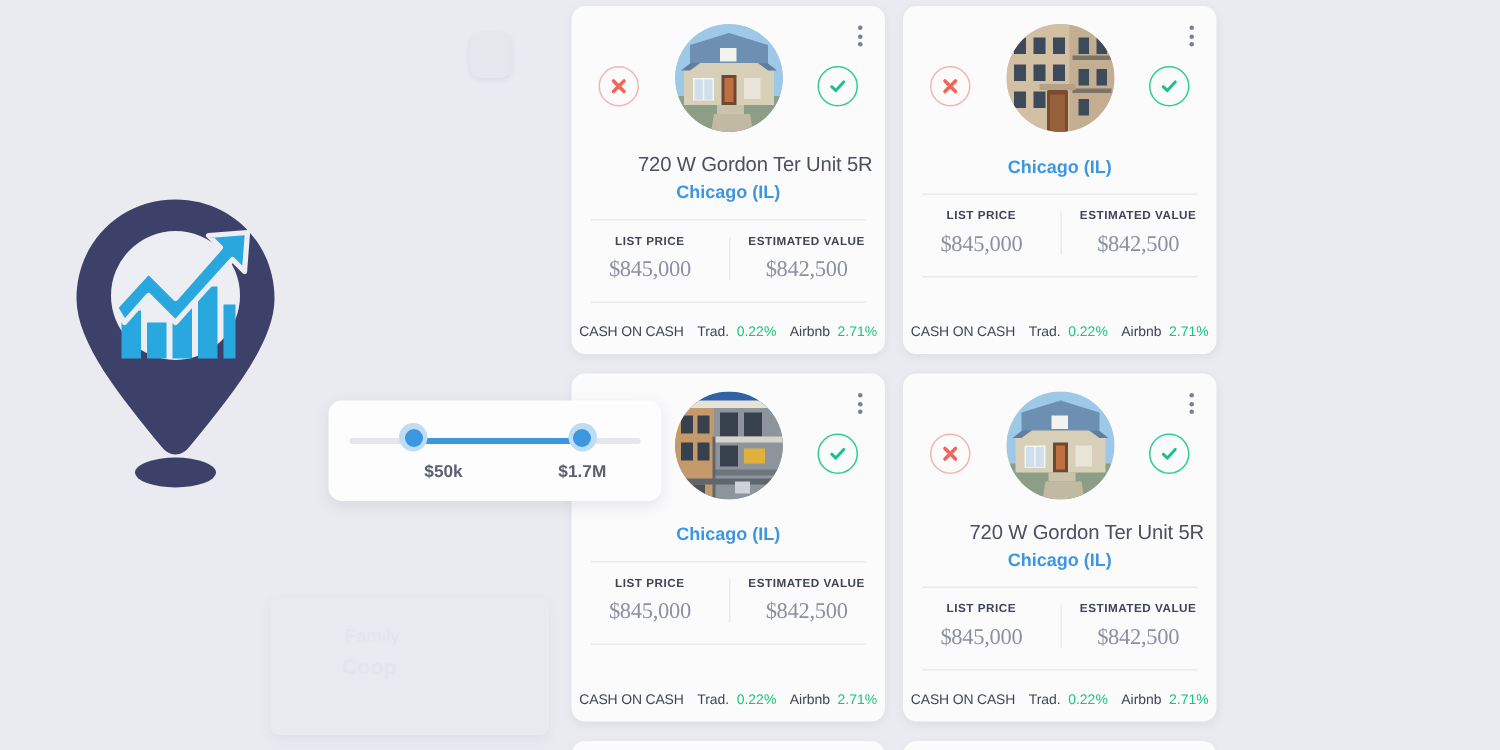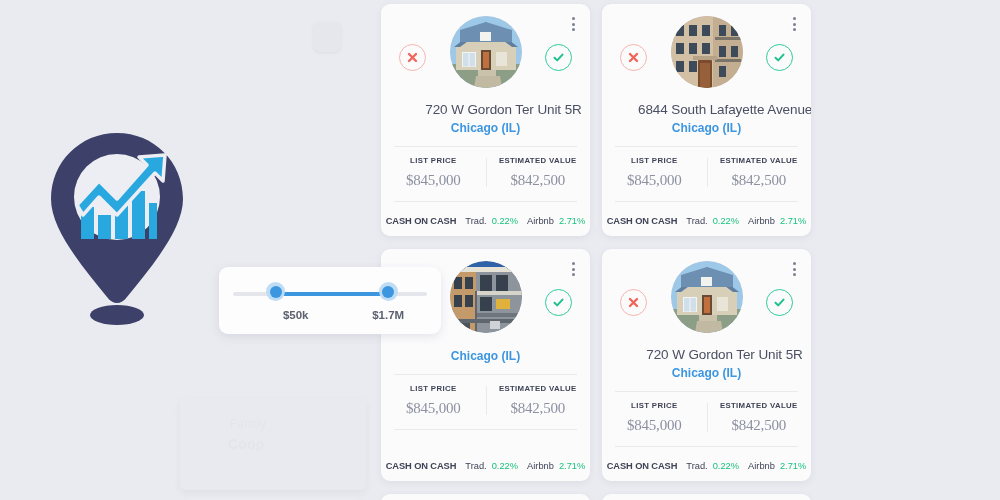--- a/index.html
+++ b/index.html
@@ -206,21 +206,21 @@
     right: 0;
     bottom: 10px;
     display: flex;
     align-items: baseline;
     justify-content: center;
     gap: 5px;
     font-size: 9.3px;
     white-space: nowrap;
   }
   .coc-title {
-    font-weight: 700;
+    font-weight: 400;
     color: #3f4356;
     letter-spacing: -.1px;
   }
   .coc-k {
     font-weight: 400;
     color: #3f4356;
     margin-left: 4px;
   }
   .coc-v {
     font-weight: 400;
@@ -437,21 +437,20 @@
       <rect x="22" y="40" width="24" height="4" fill="#b5a286"></rect>
     </g>
           </svg>
         </div>
       <div class="act-btn accept">
         <svg width="13" height="13" viewBox="0 0 13 13" aria-hidden="true">
           <path d="M2.5 6.8 L5.2 9.4 L10.5 3.6" stroke="currentColor" stroke-width="2" fill="none" stroke-linecap="round" stroke-linejoin="round"></path>
         </svg>
       </div>
     </div>
-    <div class="addr">6844 South Lafayette Avenue</div>
     <div class="city">Chicago (IL)</div>
     <div class="rule"></div>
     <div class="metrics">
       <div class="metric">
         <div class="metric-label">LIST PRICE</div>
         <div class="metric-value">$845,000</div>
       </div>
       <div class="metric">
         <div class="metric-label">ESTIMATED VALUE</div>
         <div class="metric-value">$842,500</div>

